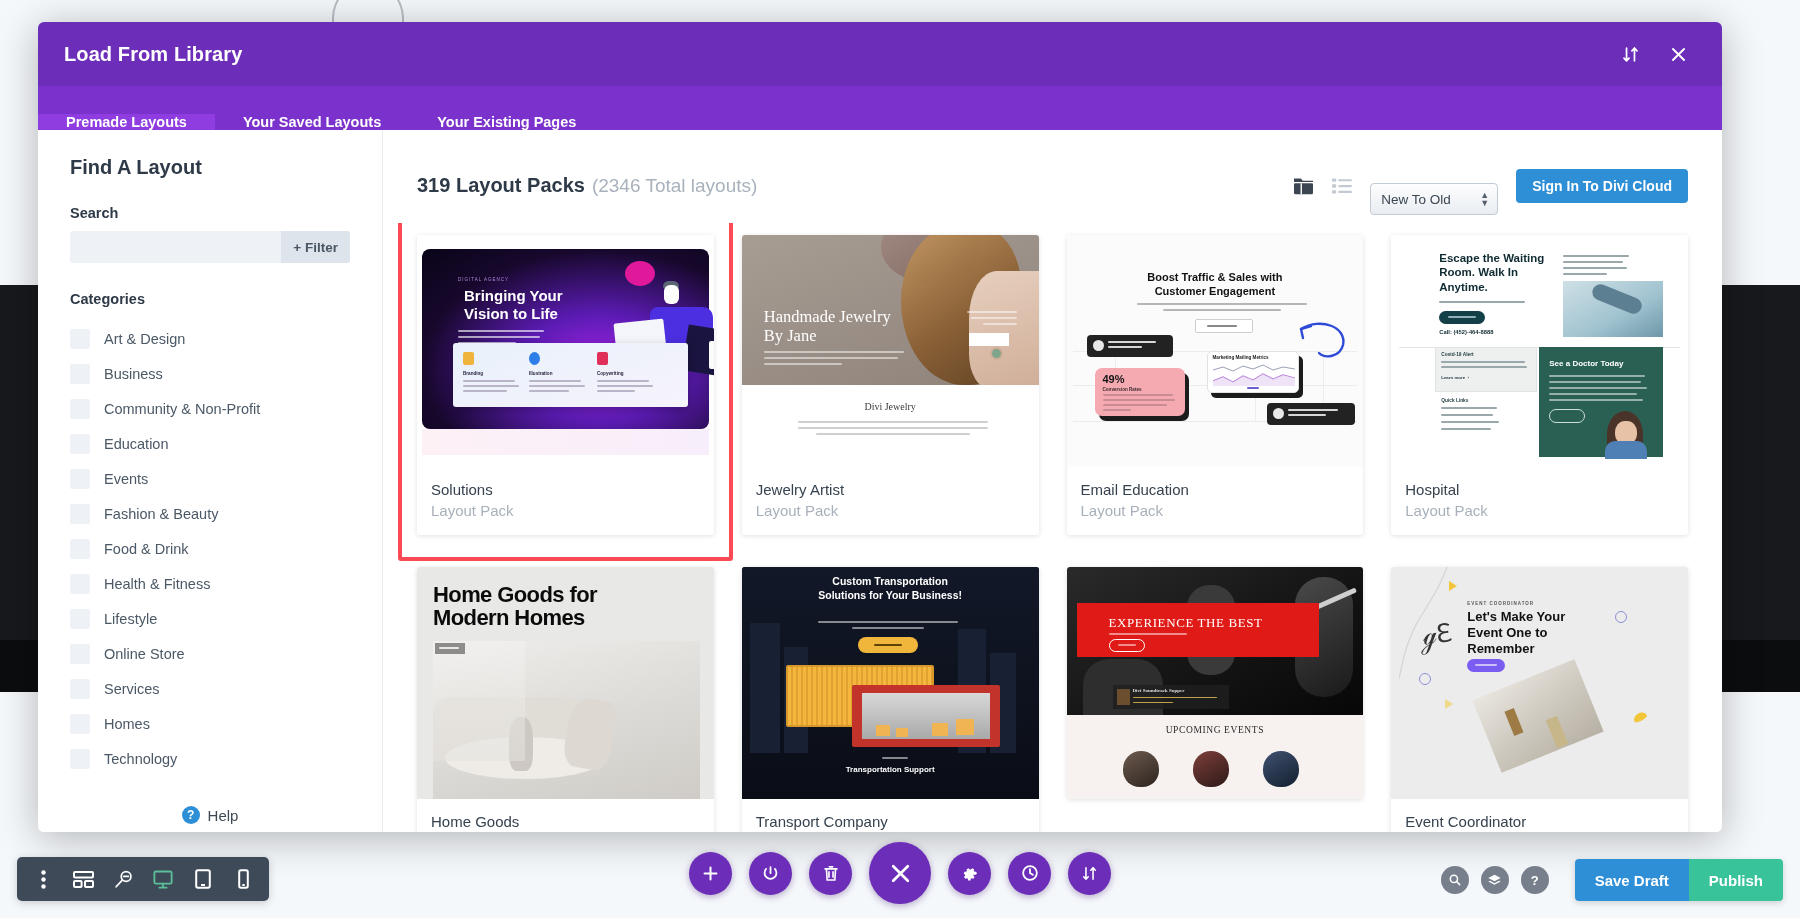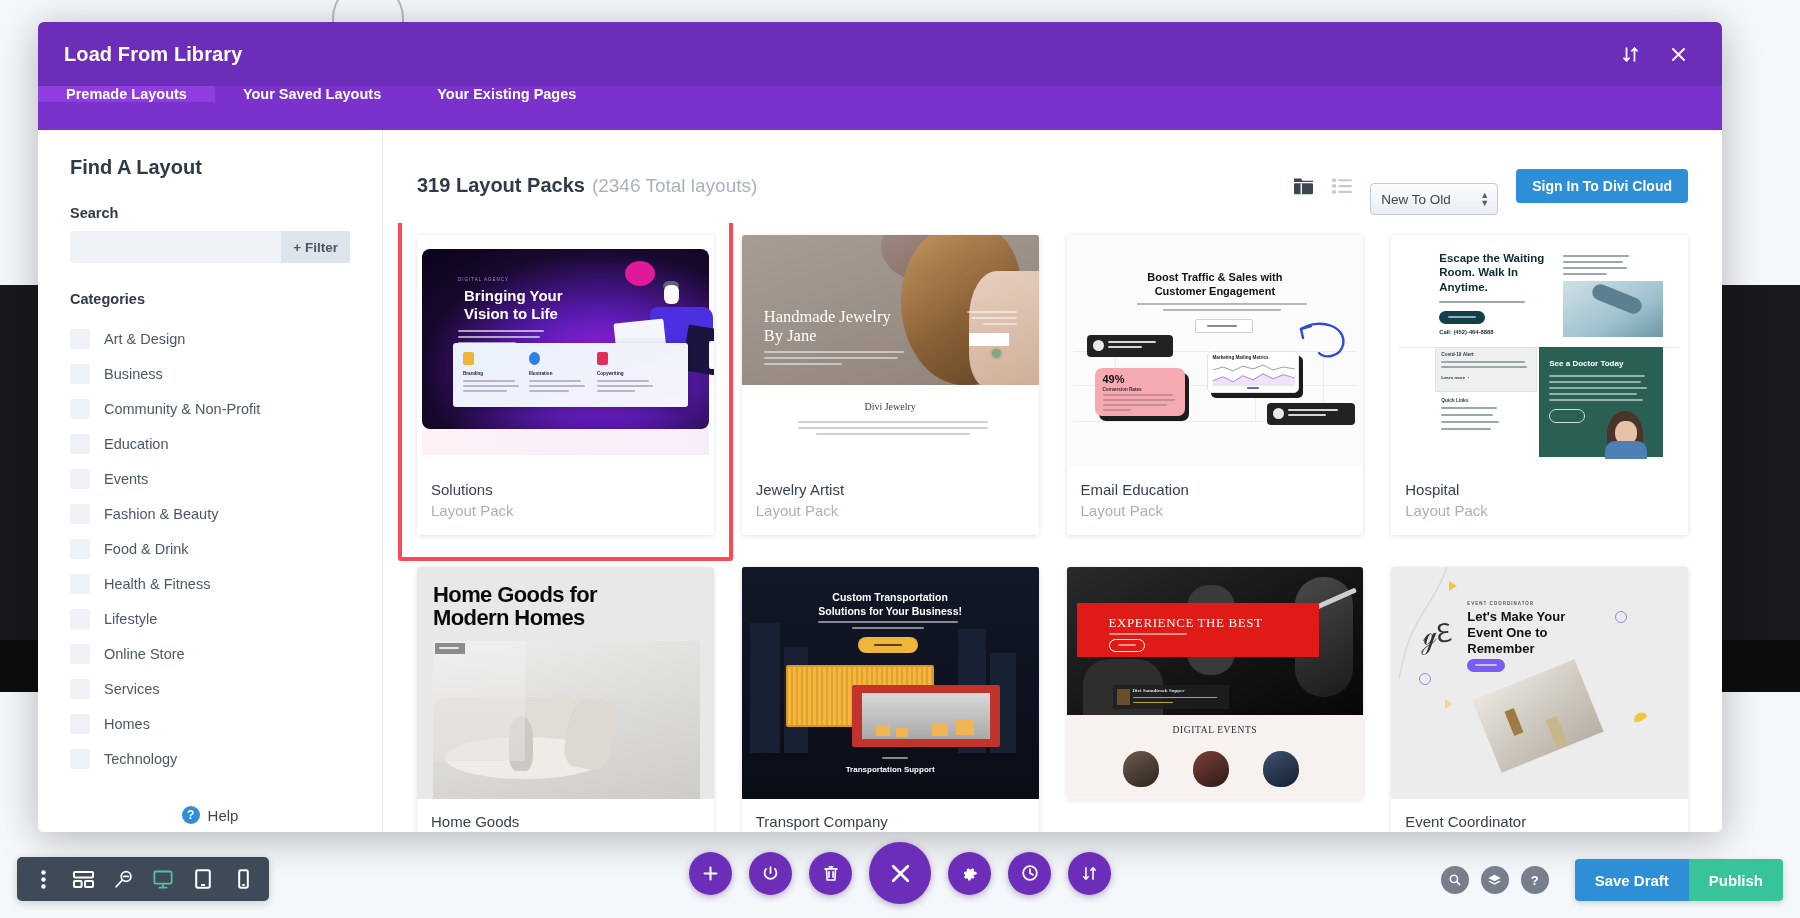--- a/index.html
+++ b/index.html
@@ -35,21 +35,21 @@
     height: 64px; background: #6c2eb9;
     display: flex; align-items: center; padding: 0 26px;
     flex: 0 0 64px;
   }
   .modal-title { color:#fff; font-size:20px; font-weight:700; letter-spacing:.1px; }
   .header-spacer { flex: 1 1 auto; }
   .header-icon { width: 36px; height: 36px; display:flex; align-items:center; justify-content:center; color:#fff; cursor:pointer; margin-left: 12px; }
   .header-icon svg { display:block; }
 
   .modal-tabs {
-    height: 44px; background: #7b32cc; display:flex; align-items: flex-start; flex: 0 0 44px;
+    height: 44px; background: #7b32cc; display:flex; align-items: flex-end; flex: 0 0 44px;
   }
   .tab {
     padding: 0 28px; display:flex; align-items:center;
     color: #ffffff; font-size: 14.5px; font-weight: 600; cursor:pointer;
     background: transparent; white-space: nowrap;
   }
   .tab.active { background: #8f3ce0; }
 
   .modal-body { flex: 1 1 auto; display:flex; min-height: 0; background:#fff; }
 
@@ -633,21 +633,21 @@
             <div class="card-wrap">
               <div class="card card-short">
                 <div class="thumb">
                   <div class="t">
                     <div class="tr-bg"></div>
                       <div class="tr-sky"></div>
                     <div class="tr-bld" style="left:8px;top:56px;width:30px;height:130px;"></div>
                     <div class="tr-bld" style="left:42px;top:80px;width:24px;height:106px;"></div>
                     <div class="tr-bld" style="left:216px;top:62px;width:28px;height:124px;"></div>
                     <div class="tr-bld" style="left:248px;top:86px;width:26px;height:100px;"></div>
-                    <div class="tr-h" style="top:24px;">Custom Transportation<br>Solutions for Your Business!</div>
+                    <div class="tr-h" style="top:8px;">Custom Transportation<br>Solutions for Your Business!</div>
                     <div class="bar" style="left:76px;top:54px;width:140px;height:1.8px;"></div>
                     <div class="bar" style="left:110px;top:60px;width:72px;height:1.8px;"></div>
                     <div class="tr-btn" style="left:116px;top:70px;width:60px;height:16px;"></div>
                     <div class="bar" style="left:132px;top:77px;width:28px;height:2px;background:#5a4208;"></div>
                     <div class="tr-cont-y" style="left:44px;top:98px;width:148px;height:62px;"></div>
                     <div class="tr-cont-r" style="left:110px;top:118px;width:148px;height:62px;"></div>
                     <div class="tr-cont-in" style="left:120px;top:126px;width:128px;height:46px;"></div>
                     <div class="tr-box" style="left:134px;top:158px;width:14px;height:11px;"></div>
                     <div class="tr-box" style="left:154px;top:161px;width:12px;height:9px;"></div>
                     <div class="tr-box" style="left:190px;top:156px;width:16px;height:13px;"></div>
@@ -676,21 +676,21 @@
                     <div class="cc-red" style="left:10px;top:36px;right:44px;height:54px;"></div>
                     <div class="cc-h" style="left:42px;top:48px;">EXPERIENCE THE BEST</div>
                     <div class="bar" style="left:42px;top:66px;width:78px;height:1.8px;"></div>
                     <div class="cc-obtn" style="left:42px;top:72px;width:36px;height:13px;"></div>
                     <div class="bar" style="left:51px;top:77px;width:18px;height:1.8px;"></div>
                     <div class="cc-strip" style="left:46px;top:118px;width:116px;height:24px;"></div>
                     <div style="position:absolute;left:50px;top:122px;width:13px;height:16px;background:#6b4e2e;"></div>
                     <div class="tx" style="left:66px;top:121px;font-size:5px;font-weight:700;color:#ddd;font-family:'Liberation Serif',serif;">Divi Soundtrack Supper</div>
                     <div class="bar" style="left:66px;top:130px;width:84px;height:1.4px;background:#c0a24a;"></div>
                     <div class="bar" style="left:66px;top:135px;width:40px;height:1.4px;background:#c0a24a;"></div>
-                    <div class="cc-up" style="top:158px;">DIGITAL EVENTS</div>
+                    <div class="cc-up" style="top:158px;">UPCOMING EVENTS</div>
                     <div class="cc-circ" style="left:56px;top:184px;"></div>
                     <div class="cc-circ" style="left:126px;top:184px;background:linear-gradient(150deg,#7e3f3a,#2d1a18);"></div>
                     <div class="cc-circ" style="left:196px;top:184px;background:linear-gradient(150deg,#3f5170,#14202f);"></div>
                   </div>
                 </div>
               </div>
             </div>
 
             <div class="card-wrap">
               <div class="card card-short">

